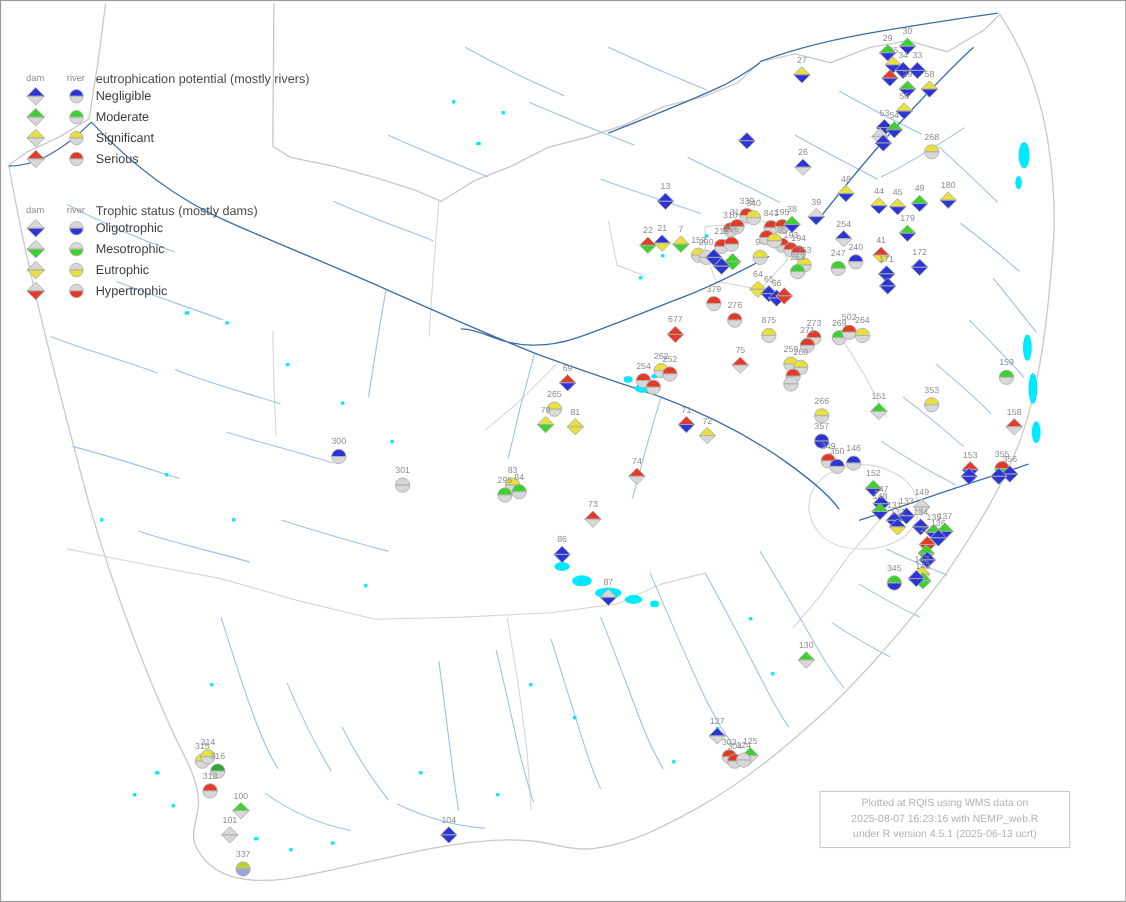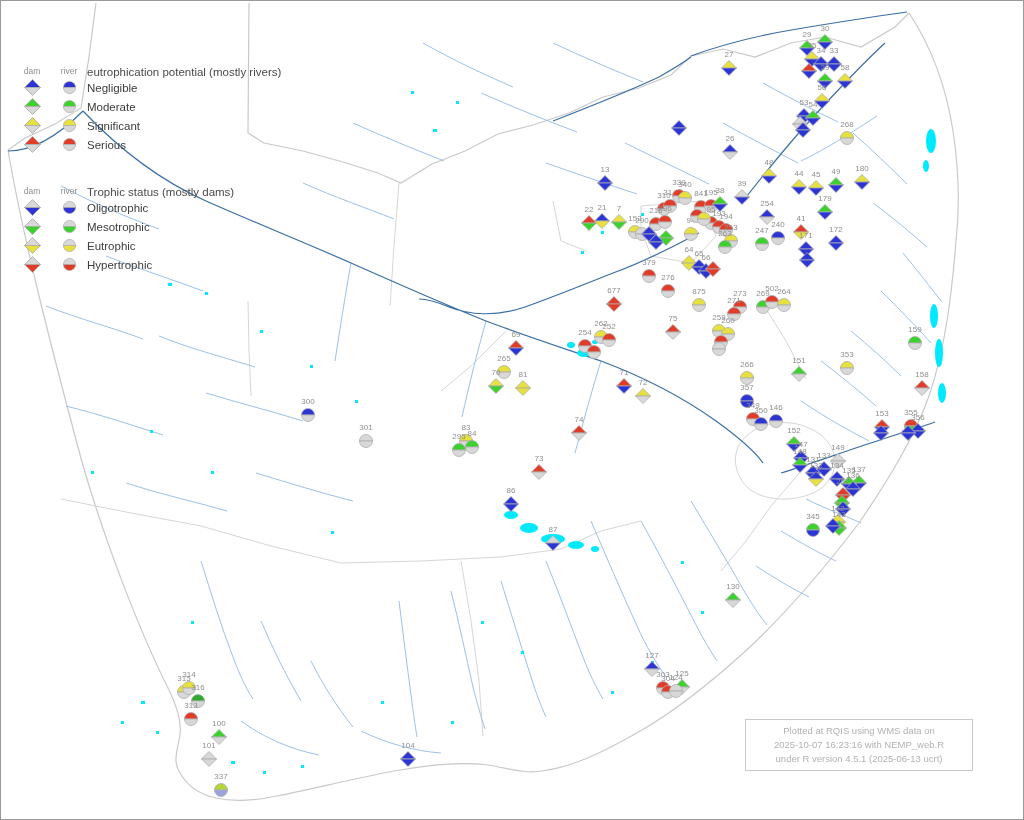--- a/index.html
+++ b/index.html
@@ -729,17 +729,17 @@
         </svg></div>
       <div class="lg-ic"><svg width="15" height="15" viewBox="0 0 16 16">
           <path d="M1.5,8 A6.5,6.5 0 0 1 14.5,8 Z" fill="#d8d8d8" stroke="#adadad" stroke-width="0.8"></path>
           <path d="M1.5,8 A6.5,6.5 0 0 0 14.5,8 Z" fill="#e23b28" stroke="#adadad" stroke-width="0.8"></path>
         </svg></div>
       <div class="lg-label">Hypertrophic</div>
     </div>
 
   <div id="plot-caption">
     <div>Plotted at RQIS using WMS data on</div>
-    <div>2025-10-07 16:23:16 with NEMP_web.R</div>
+    <div>2025-08-07 16:23:16 with NEMP_web.R</div>
     <div>under R version 4.5.1 (2025-06-13 ucrt)</div>
   </div>
 
 </div>
 
 </body></html>

